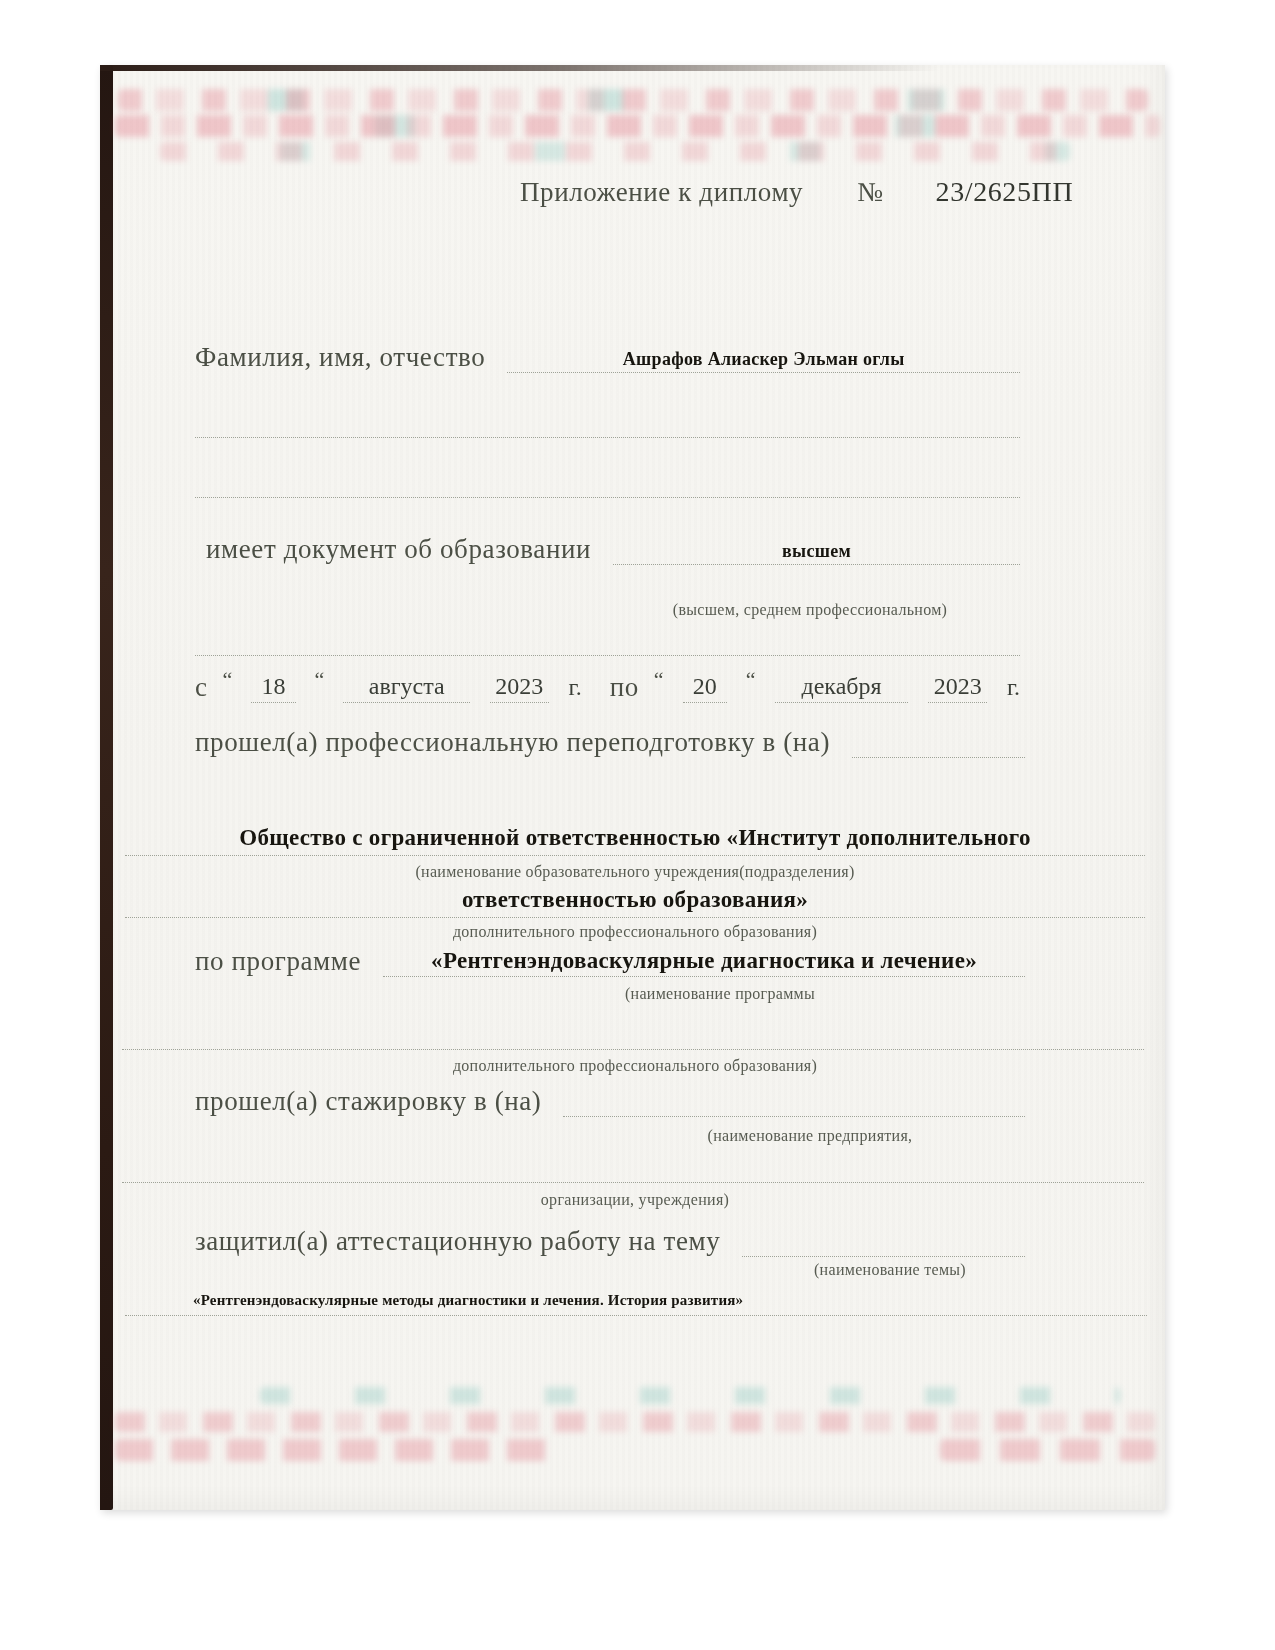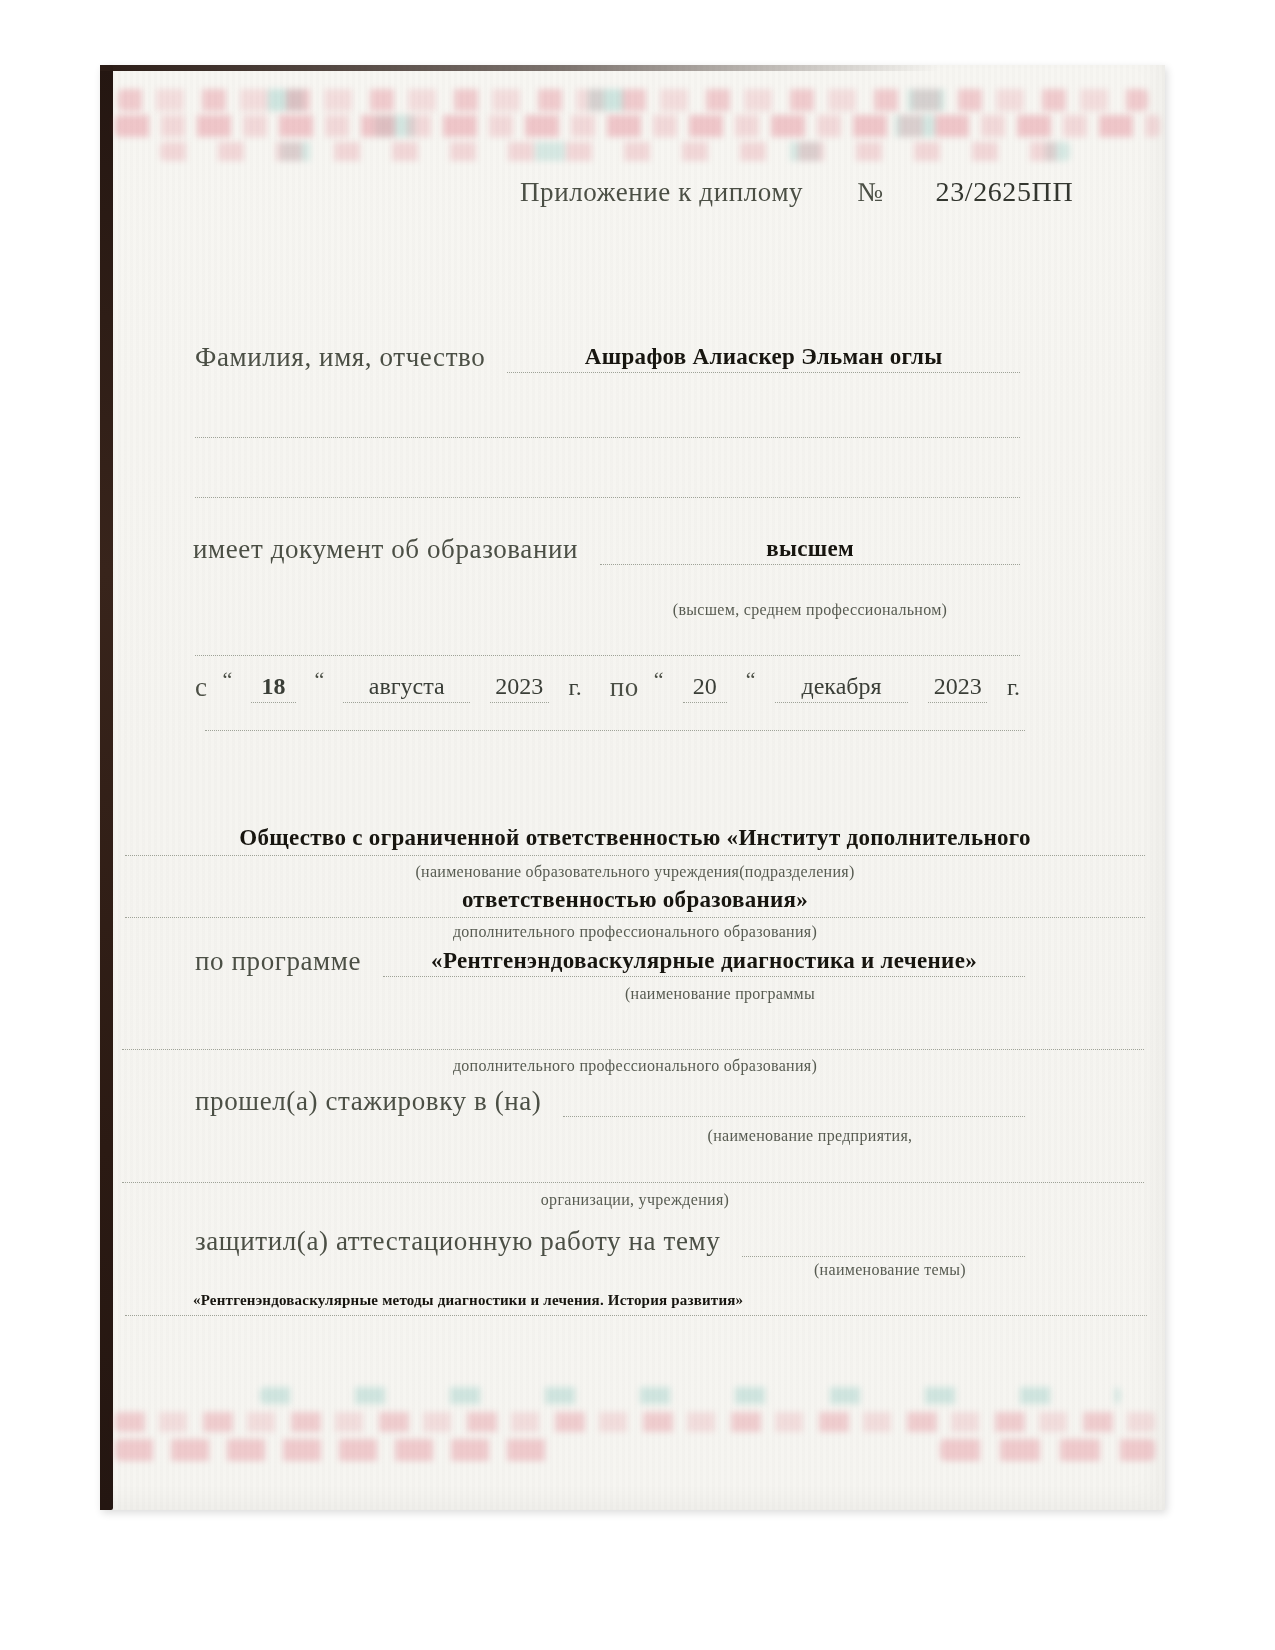--- a/index.html
+++ b/index.html
@@ -38,21 +38,21 @@
   .bb2{left:15px;top:1347px;width:1040px;height:20px;background:
     repeating-linear-gradient(90deg, rgba(217,72,94,.42) 0 30px, rgba(217,72,94,0) 30px 44px, rgba(217,72,94,.25) 44px 72px, rgba(217,72,94,0) 72px 88px);}
   .bb3a{left:15px;top:1374px;width:445px;height:22px;background:
     repeating-linear-gradient(90deg, rgba(217,72,94,.45) 0 38px, rgba(217,72,94,0) 38px 56px);}
   .bb3b{left:840px;top:1374px;width:215px;height:22px;background:
     repeating-linear-gradient(90deg, rgba(217,72,94,.45) 0 40px, rgba(217,72,94,0) 40px 60px);}
 
   .r{position:absolute;display:flex;align-items:flex-end;gap:12px;}
   .lb{font-size:27px;color:#4b4f45;letter-spacing:.6px;white-space:nowrap;line-height:1.1;}
   .fl{flex:1 1 auto;border-bottom:1px dotted #9fa398;text-align:center;white-space:nowrap;padding:0 8px 2px 8px;margin-left:10px;}
-  .vl{font-weight:700;color:#17150f;font-size:23px;letter-spacing:.3px;}
+  .vl{font-weight:700;color:#17150f;font-size:18px;letter-spacing:.3px;}
   .nt{position:absolute;font-size:16px;color:#575b51;text-align:center;white-space:nowrap;letter-spacing:.3px;}
   .ln{position:absolute;border-bottom:1px dotted #9fa398;height:0;}
   .useg{border-bottom:1px dotted #9fa398;text-align:center;padding-bottom:2px;margin:0 4px;font-size:24px;color:#3a3e37;white-space:nowrap;}
   .q{font-size:22px;color:#4b4f45;position:relative;top:-10px;margin:0 3px;}
   .sfx{font-size:24px;color:#3a3e37;margin-left:4px;padding-bottom:2px;}
   .ctr{display:block;text-align:center;}
 </style>
 </head>
 <body>
 
@@ -71,45 +71,46 @@
     <span class="lb" style="margin-left:40px;font-size:28px;color:#33362f;">23/2625ПП</span>
   </div>
 
   <div class="r" style="left:95px;top:278px;right:145px;">
     <span class="lb">Фамилия, имя, отчество</span>
     <span class="fl"><b class="vl">Ашрафов Алиаскер Эльман оглы</b></span>
   </div>
   <div class="ln" style="left:95px;top:372px;width:825px;"></div>
   <div class="ln" style="left:95px;top:432px;width:825px;"></div>
 
-  <div class="r" style="left:93px;top:470px;right:145px;">
+  <div class="r" style="left:106px;top:470px;right:145px;">
     <span class="lb">имеет документ об образовании</span>
     <span class="fl"><b class="vl">высшем</b></span>
   </div>
   <div class="nt" style="left:560px;top:508px;width:300px;margin-top:28px;">(высшем, среднем профессиональном)</div>
   <div class="ln" style="left:95px;top:590px;width:825px;"></div>
 
   <div class="r" style="left:95px;top:608px;right:145px;align-items:flex-end;">
     <span class="lb">с</span>
     <span class="q">“</span>
-    <span class="useg" style="width:62px;font-weight:bold;">18</span>
+    <span class="useg" style="width:62px;">18</span>
     <span class="q">“</span>
     <span class="useg" style="width:178px;">августа</span>
     <span class="useg" style="width:82px;">2023</span>
     <span class="sfx">г.</span>
     <span class="lb" style="margin-left:16px;">по</span>
     <span class="q">“</span>
     <span class="useg" style="width:62px;">20</span>
     <span class="q">“</span>
     <span class="useg" style="width:188px;">декабря</span>
     <span class="useg" style="width:82px;">2023</span>
     <span class="sfx">г.</span>
   </div>
 
   <div class="r" style="left:95px;top:663px;right:140px;">
+    <span class="lb">прошел(а) профессиональную переподготовку в (на)</span>
     <span class="fl"></span>
   </div>
 
   <div style="position:absolute;left:25px;top:760px;width:1020px;border-bottom:1px dotted #9fa398;padding-bottom:4px;">
     <b class="vl ctr" style="font-size:23px;">Общество с ограниченной ответственностью «Институт дополнительного</b>
   </div>
   <div class="nt" style="left:25px;top:798px;width:1020px;">(наименование образовательного учреждения(подразделения)</div>
 
   <div style="position:absolute;left:25px;top:822px;width:1020px;border-bottom:1px dotted #9fa398;padding-bottom:4px;">
     <b class="vl ctr" style="font-size:23px;">ответственностью образования»</b>

